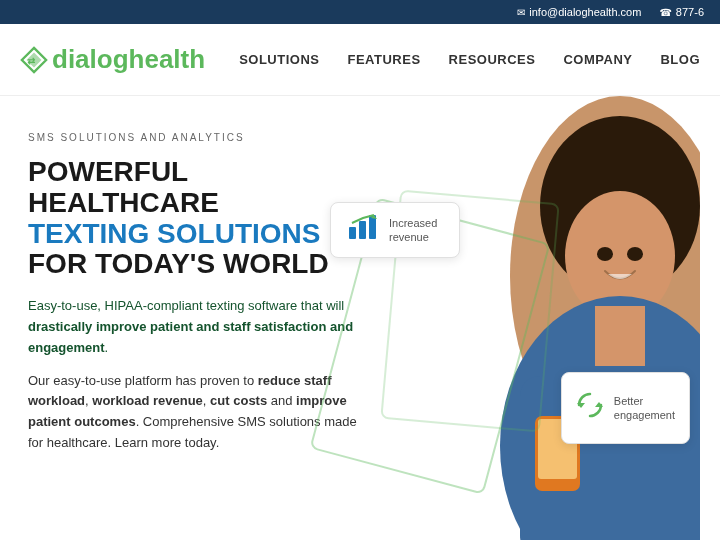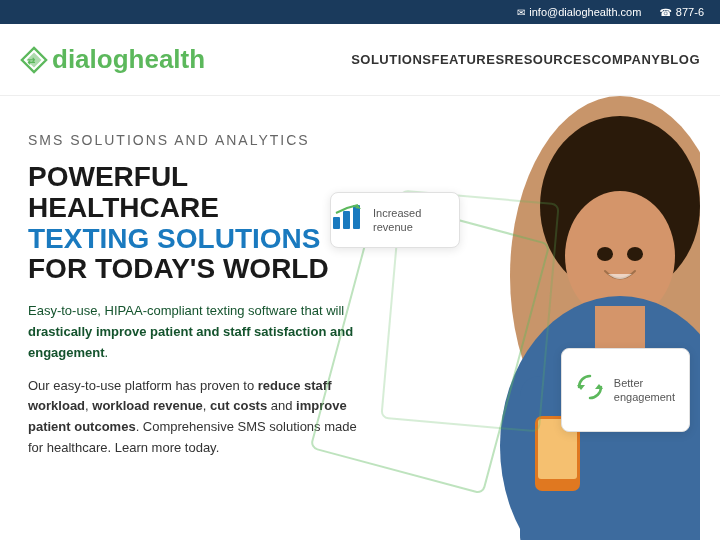--- a/index.html
+++ b/index.html
@@ -51,20 +51,21 @@
       color: #5cb85c;
       font-weight: 700;
     }
     .logo-icon {
       width: 28px;
       height: 28px;
     }
     nav {
       display: flex;
       align-items: center;
+      gap: 28px;
     }
     nav a {
       font-size: 13px;
       font-weight: 600;
       color: #333;
       text-decoration: none;
       letter-spacing: 0.5px;
     }
 
     
@@ -74,21 +75,21 @@
       height: 444px;
       overflow: hidden;
       background: #fff;
     }
     .hero-content {
       padding: 36px 28px 28px 28px;
       max-width: 55%;
       z-index: 2;
     }
     .hero-subtitle {
-      font-size: 14px;
+      font-size: 10px;
       letter-spacing: 2px;
       color: #666;
       text-transform: uppercase;
       margin-bottom: 14px;
       font-weight: 400;
     }
     .hero-title {
       font-size: 28px;
       font-weight: 900;
       line-height: 1.1;
@@ -118,40 +119,40 @@
       margin-bottom: 28px;
     }
     .hero-desc2 strong {
       font-weight: 700;
     }
 
     
     .card-revenue {
       position: absolute;
       right: 260px;
-      top: 96px;
+      top: 106px;
       background: #fff;
       border: 1px solid #e0e0e0;
       border-radius: 8px;
-      padding: 10px 0;
+      padding: 10px 16px;
       box-shadow: 0 2px 10px rgba(0,0,0,0.1);
       display: flex;
       align-items: center;
       gap: 10px;
       z-index: 10;
       min-width: 130px;
     }
     .card-engagement {
       position: absolute;
       right: 30px;
-      bottom: 108px;
+      bottom: 96px;
       background: #fff;
       border: 1px solid #e0e0e0;
       border-radius: 8px;
-      padding: 24px 14px;
+      padding: 18px 14px;
       box-shadow: 0 2px 10px rgba(0,0,0,0.1);
       display: flex;
       align-items: center;
       gap: 10px;
       z-index: 10;
       min-width: 110px;
     }
     .card-label {
       font-size: 11px;
       color: #555;

